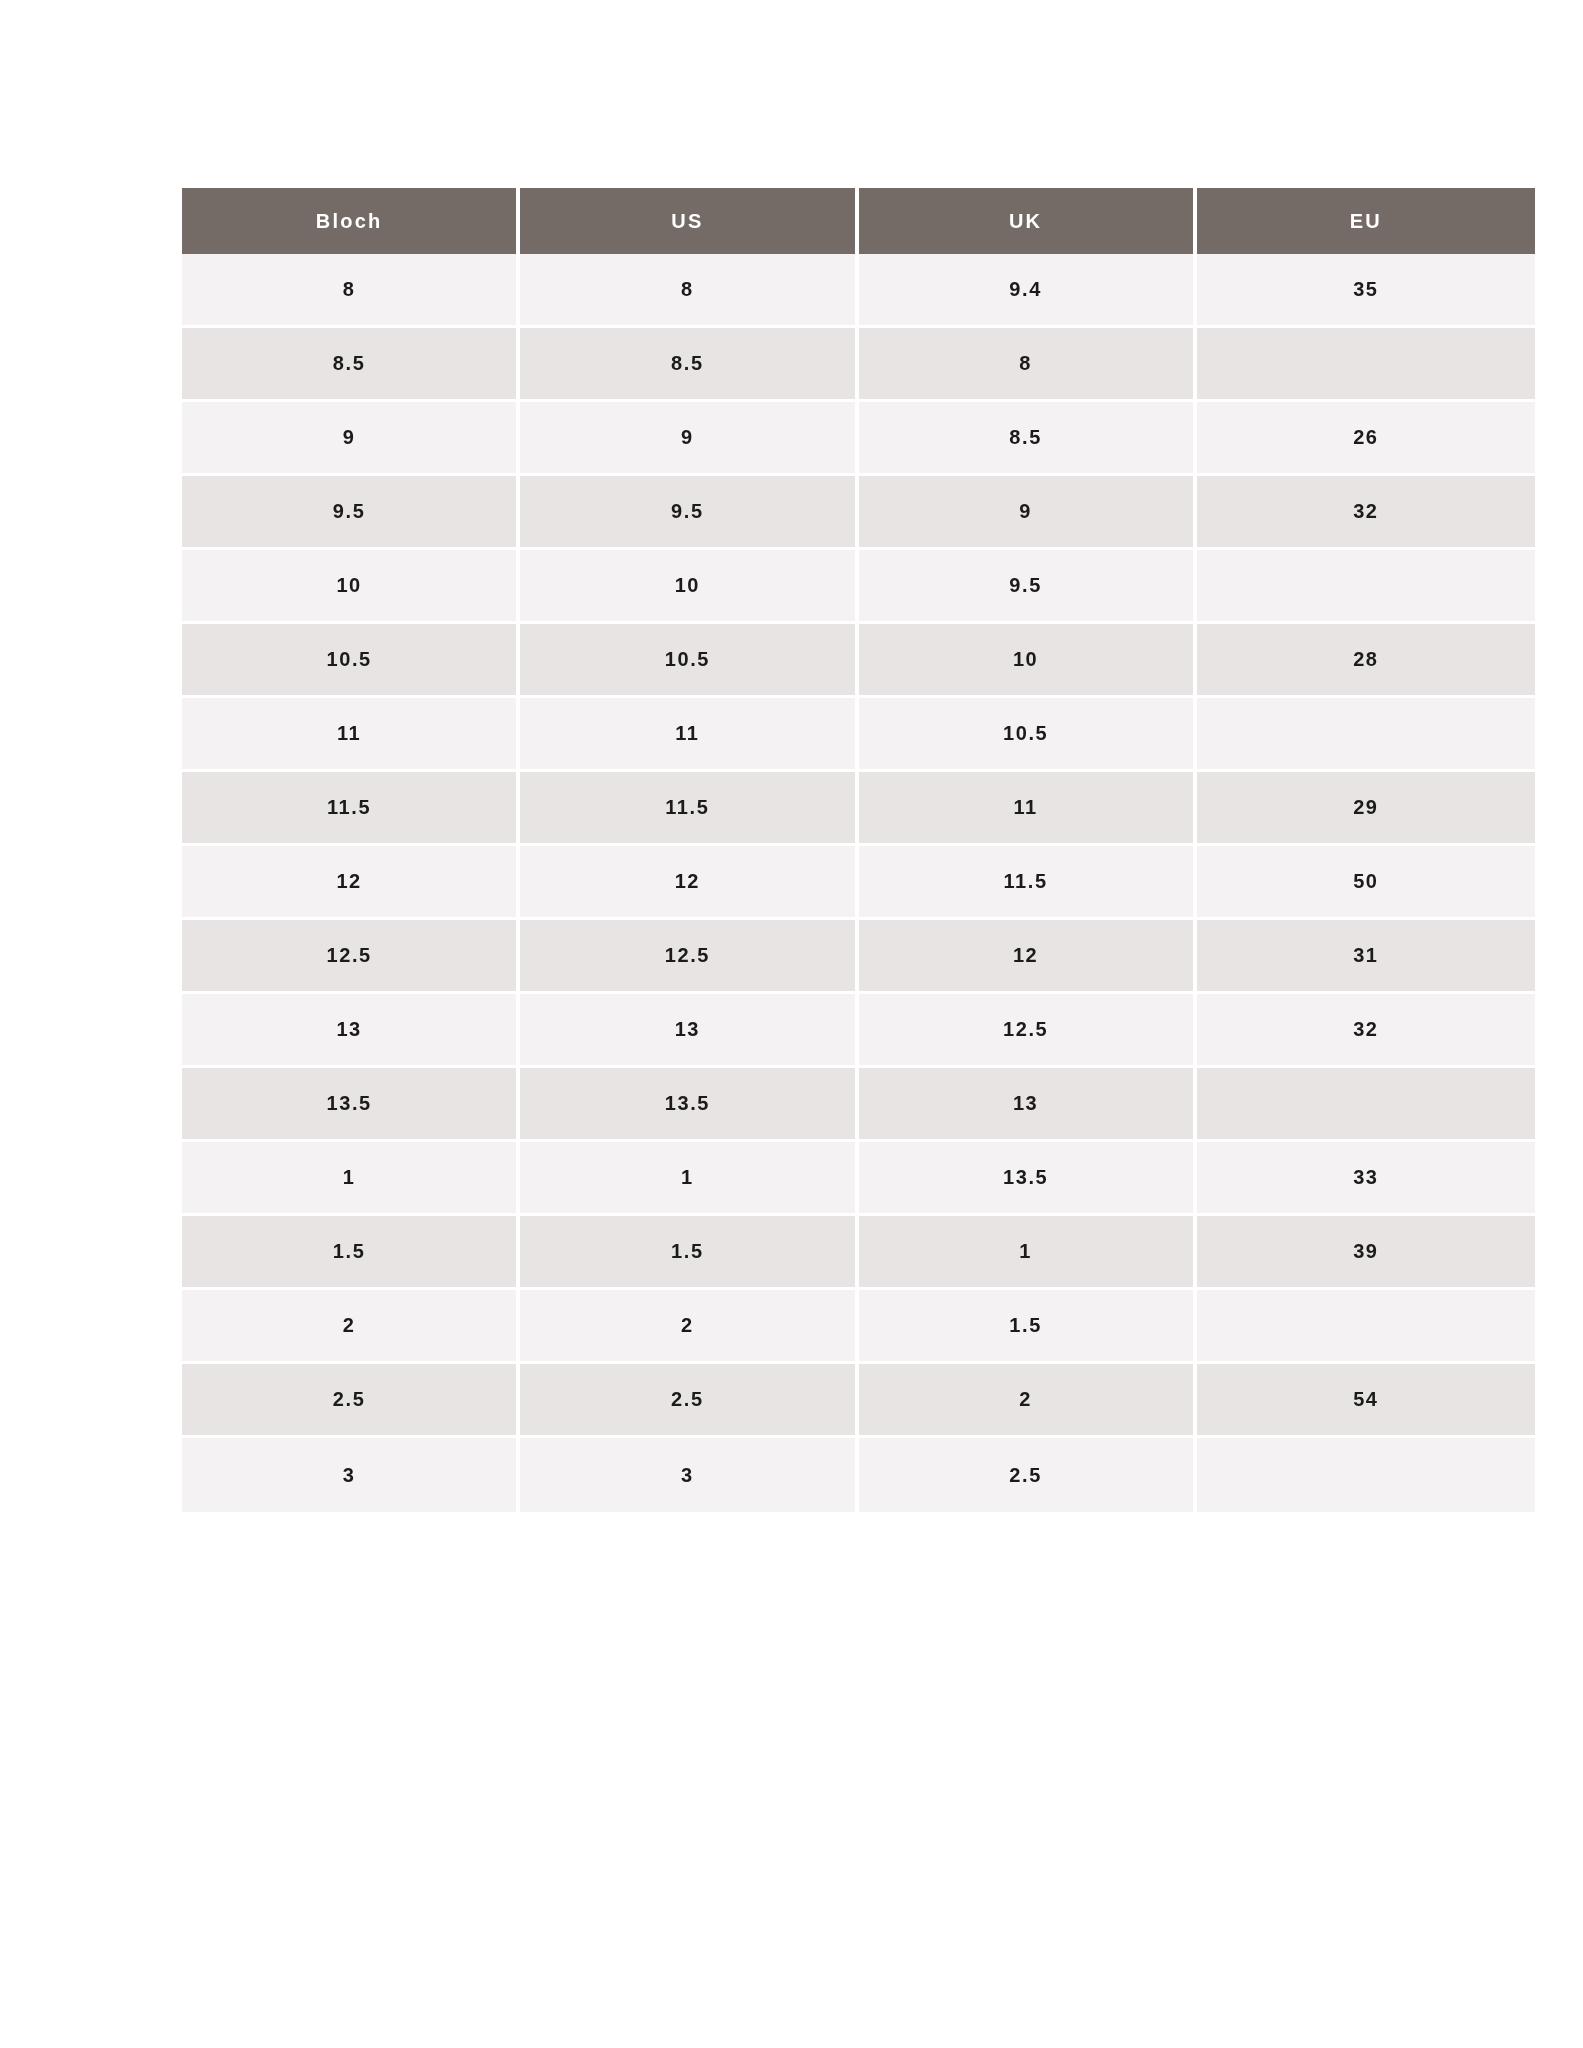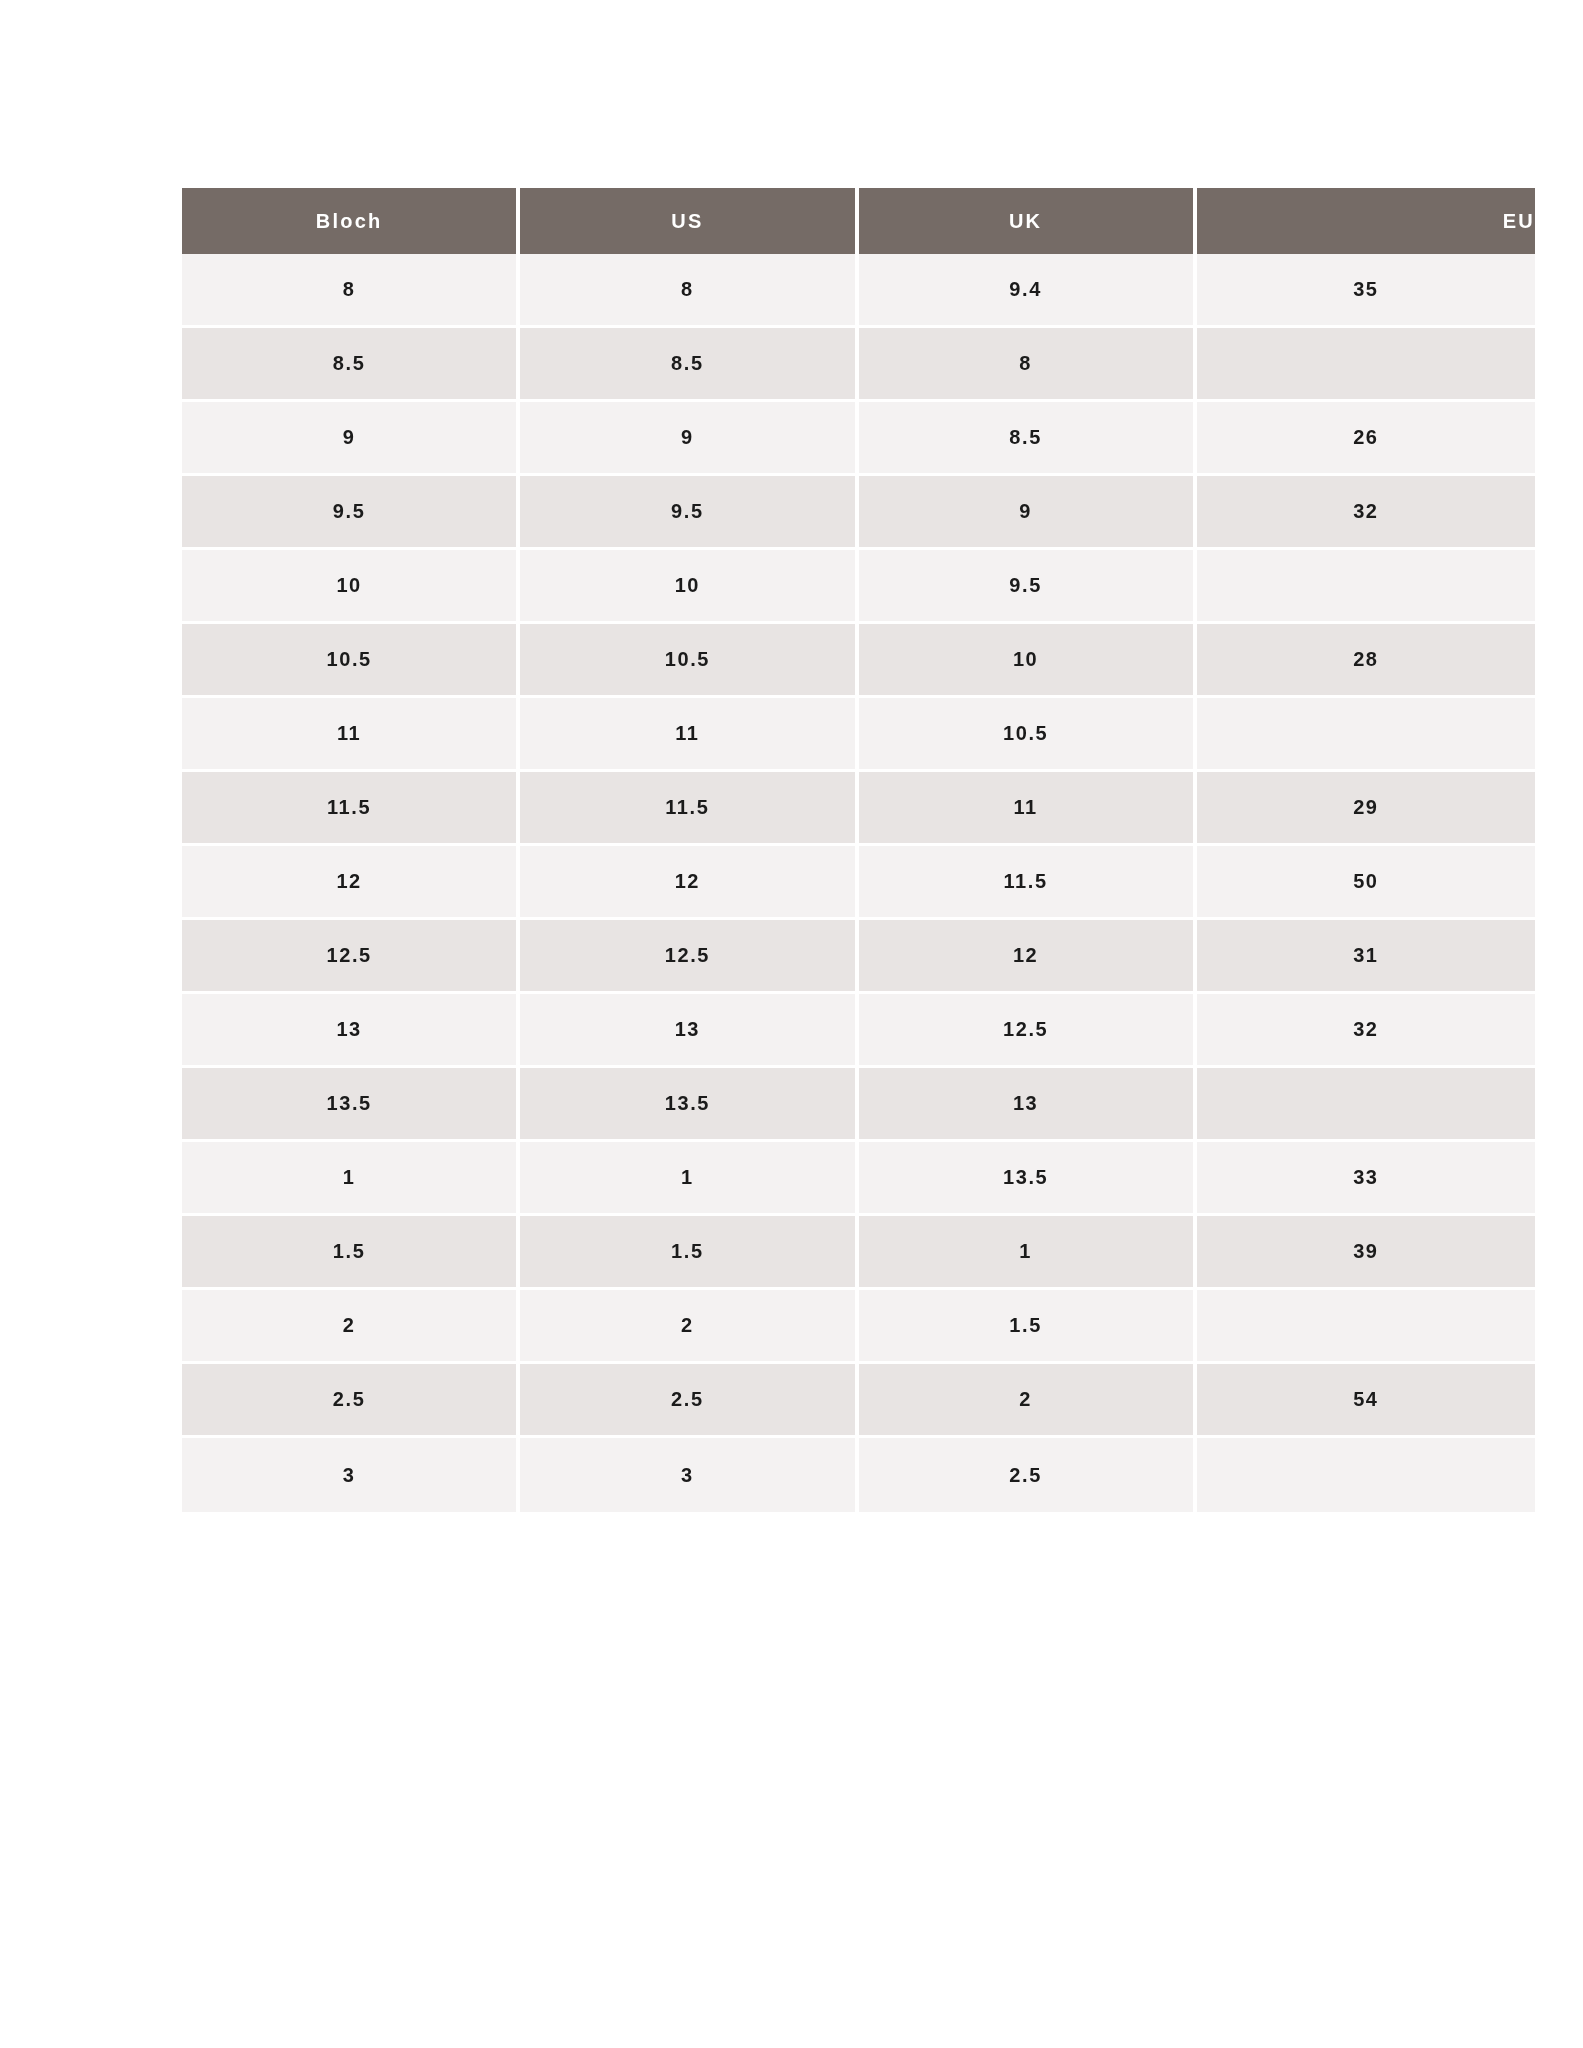--- a/index.html
+++ b/index.html
@@ -42,25 +42,25 @@
   
   thead tr th {
     background: #756b66;
     color: #ffffff;
     font-size: 20px;
     font-weight: 700;
     letter-spacing: 2.2px;
     text-align: center;
     height: 66px;
     vertical-align: middle;
-    padding: 0;
+    padding: 7px;
     border-right: 4px solid #ffffff;
     box-sizing: border-box;
   }
-  thead tr th:last-child { border-right: none; text-align: right; }
+  thead tr th:last-child { border-right: none; }
 
   
   tbody tr td {
     text-align: center;
     vertical-align: middle;
     height: 74px;
     padding: 0;
     font-size: 20px;
     font-weight: 700;
     letter-spacing: 1.6px;

